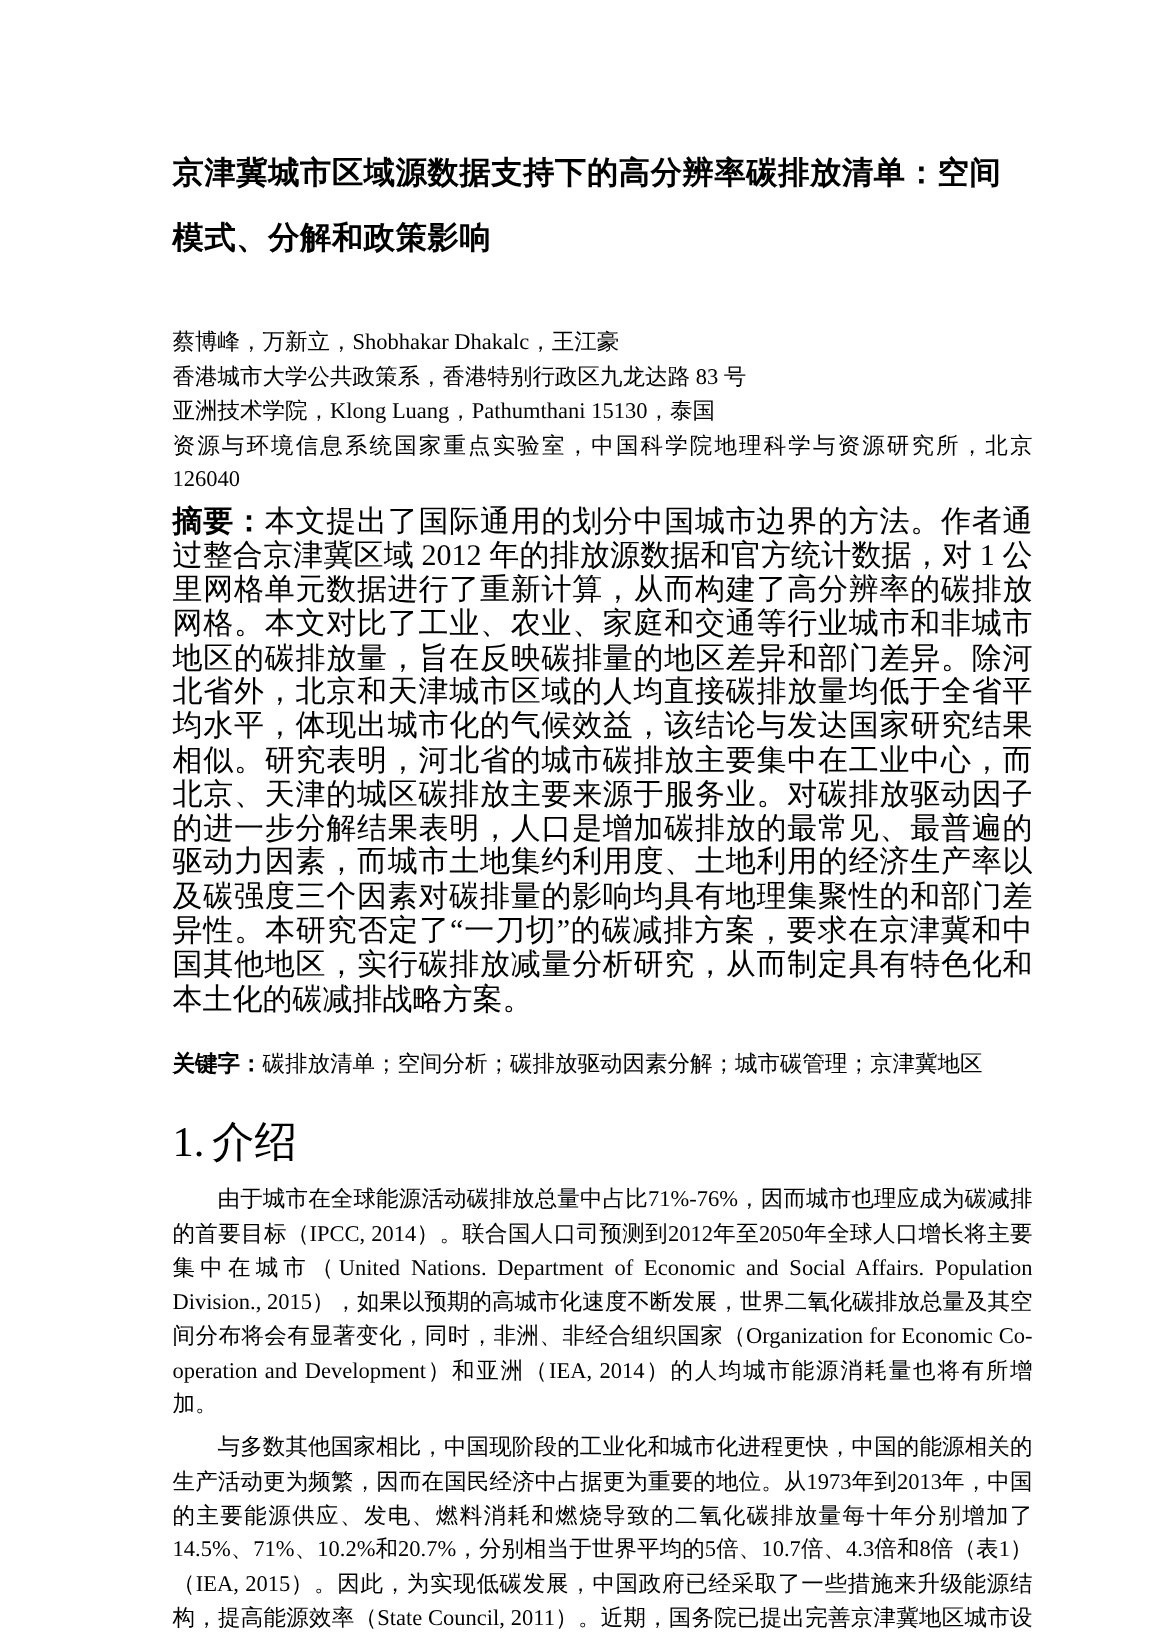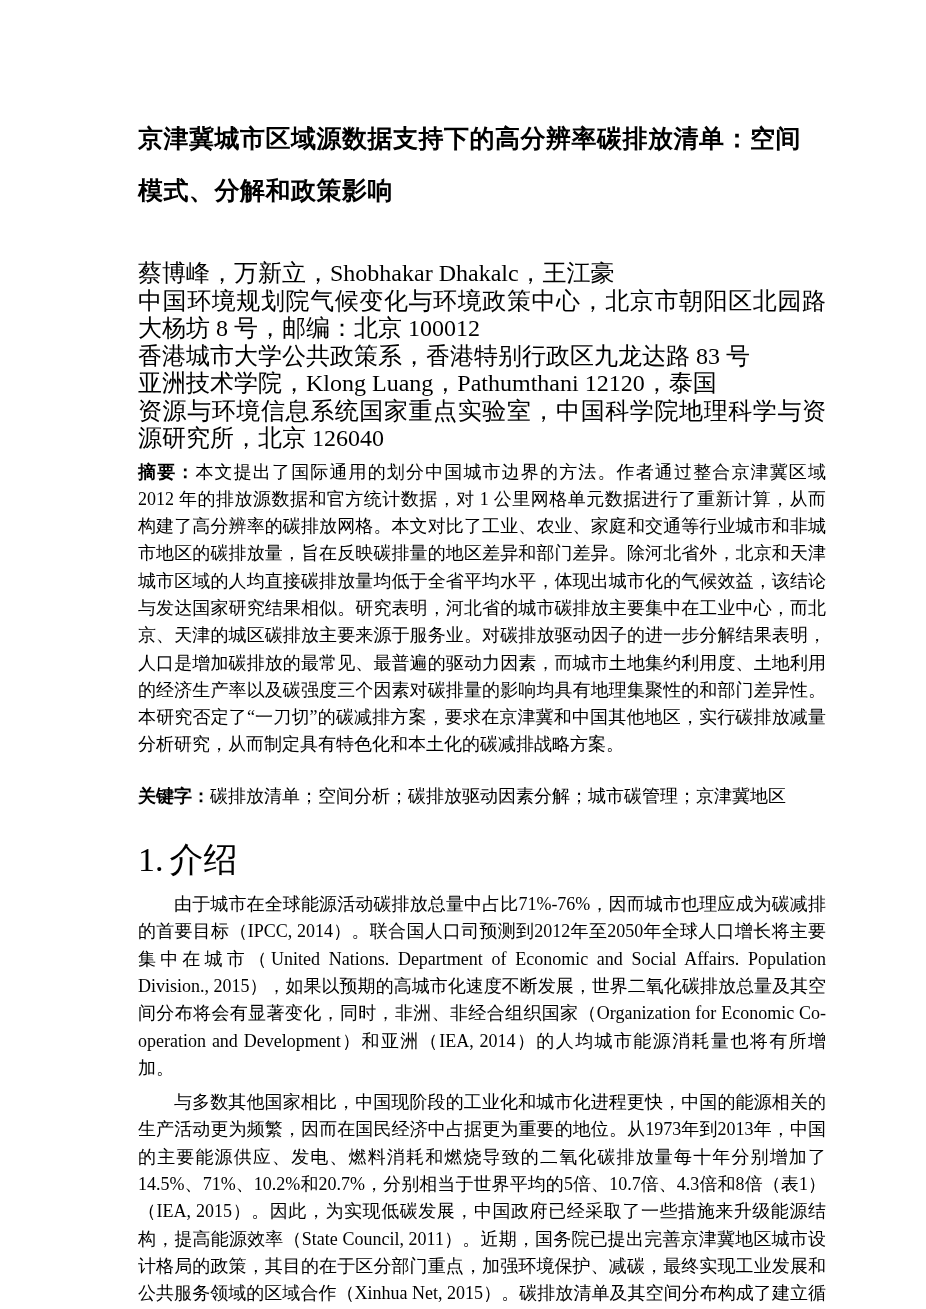--- a/index.html
+++ b/index.html
@@ -25,33 +25,33 @@
     margin: 0;
     font-family: "Liberation Sans", sans-serif;
     font-weight: bold;
     font-size: 25px;
     line-height: 52px;
     letter-spacing: 0.5px;
     text-align: left;
   }
   .authors-block {
     margin-top: 44px;
-    font-size: 24px;
+    font-size: 18px;
     line-height: 27.5px;
   }
   .authors {
     margin: 0;
   }
   .affiliation {
     margin: 0;
     text-align: justify;
   }
   .abstract {
     margin: 6px 0 0 0;
-    font-size: 18px;
+    font-size: 24px;
     line-height: 27.3px;
     text-align: justify;
   }
   .keywords {
     margin: 24px 0 0 0;
     font-size: 18px;
     line-height: 27.3px;
   }
   .bold-label {
     font-family: "Liberation Sans", sans-serif;
@@ -83,23 +83,22 @@
 </style>
 </head>
 <body>
 
 <div class="page">
 
   <h1 class="title">京津冀城市区域源数据支持下的高分辨率碳排放清单：空间模式、分解和政策影响</h1>
 
   <div class="authors-block">
     <p class="authors">蔡博峰，万新立，Shobhakar Dhakalc，王江豪</p>
-    <p class="affiliation">中国环境规划院气候变化与环境政策中心，北京市朝阳区北园路大杨坊 8 号，邮编：北京 100012</p>
     <p class="affiliation">香港城市大学公共政策系，香港特别行政区九龙达路 83 号</p>
-    <p class="affiliation">亚洲技术学院，Klong Luang，Pathumthani 12120，泰国</p>
+    <p class="affiliation">亚洲技术学院，Klong Luang，Pathumthani 15130，泰国</p>
     <p class="affiliation">资源与环境信息系统国家重点实验室，中国科学院地理科学与资源研究所，北京 126040</p>
   </div>
 
   <p class="abstract"><span class="bold-label">摘要：</span><span>本文提出了国际通用的划分中国城市边界的方法。作者通过整合京津冀区域 2012 年的排放源数据和官方统计数据，对 1 公里网格单元数据进行了重新计算，从而构建了高分辨率的碳排放网格。本文对比了工业、农业、家庭和交通等行业城市和非城市地区的碳排放量，旨在反映碳排量的地区差异和部门差异。除河北省外，北京和天津城市区域的人均直接碳排放量均低于全省平均水平，体现出城市化的气候效益，该结论与发达国家研究结果相似。研究表明，河北省的城市碳排放主要集中在工业中心，而北京、天津的城区碳排放主要来源于服务业。对碳排放驱动因子的进一步分解结果表明，人口是增加碳排放的最常见、最普遍的驱动力因素，而城市土地集约利用度、土地利用的经济生产率以及碳强度三个因素对碳排量的影响均具有地理集聚性的和部门差异性。本研究否定了“一刀切”的碳减排方案，要求在京津冀和中国其他地区，实行碳排放减量分析研究，从而制定具有特色化和本土化的碳减排战略方案。</span></p>
 
   <p class="keywords"><span class="bold-label">关键字：</span><span>碳排放清单；空间分析；碳排放驱动因素分解；城市碳管理；京津冀地区</span></p>
 
   <h2 class="section-heading"><span class="num">1.</span><span class="sec-title">介绍</span></h2>
 
   <p class="body-para first">由于城市在全球能源活动碳排放总量中占比71%-76%，因而城市也理应成为碳减排的首要目标（IPCC, 2014）。联合国人口司预测到2012年至2050年全球人口增长将主要集中在城市（United Nations. Department of Economic and Social Affairs. Population Division., 2015），如果以预期的高城市化速度不断发展，世界二氧化碳排放总量及其空间分布将会有显著变化，同时，非洲、非经合组织国家（Organization for Economic Co-operation and Development）和亚洲（IEA, 2014）的人均城市能源消耗量也将有所增加。</p>

